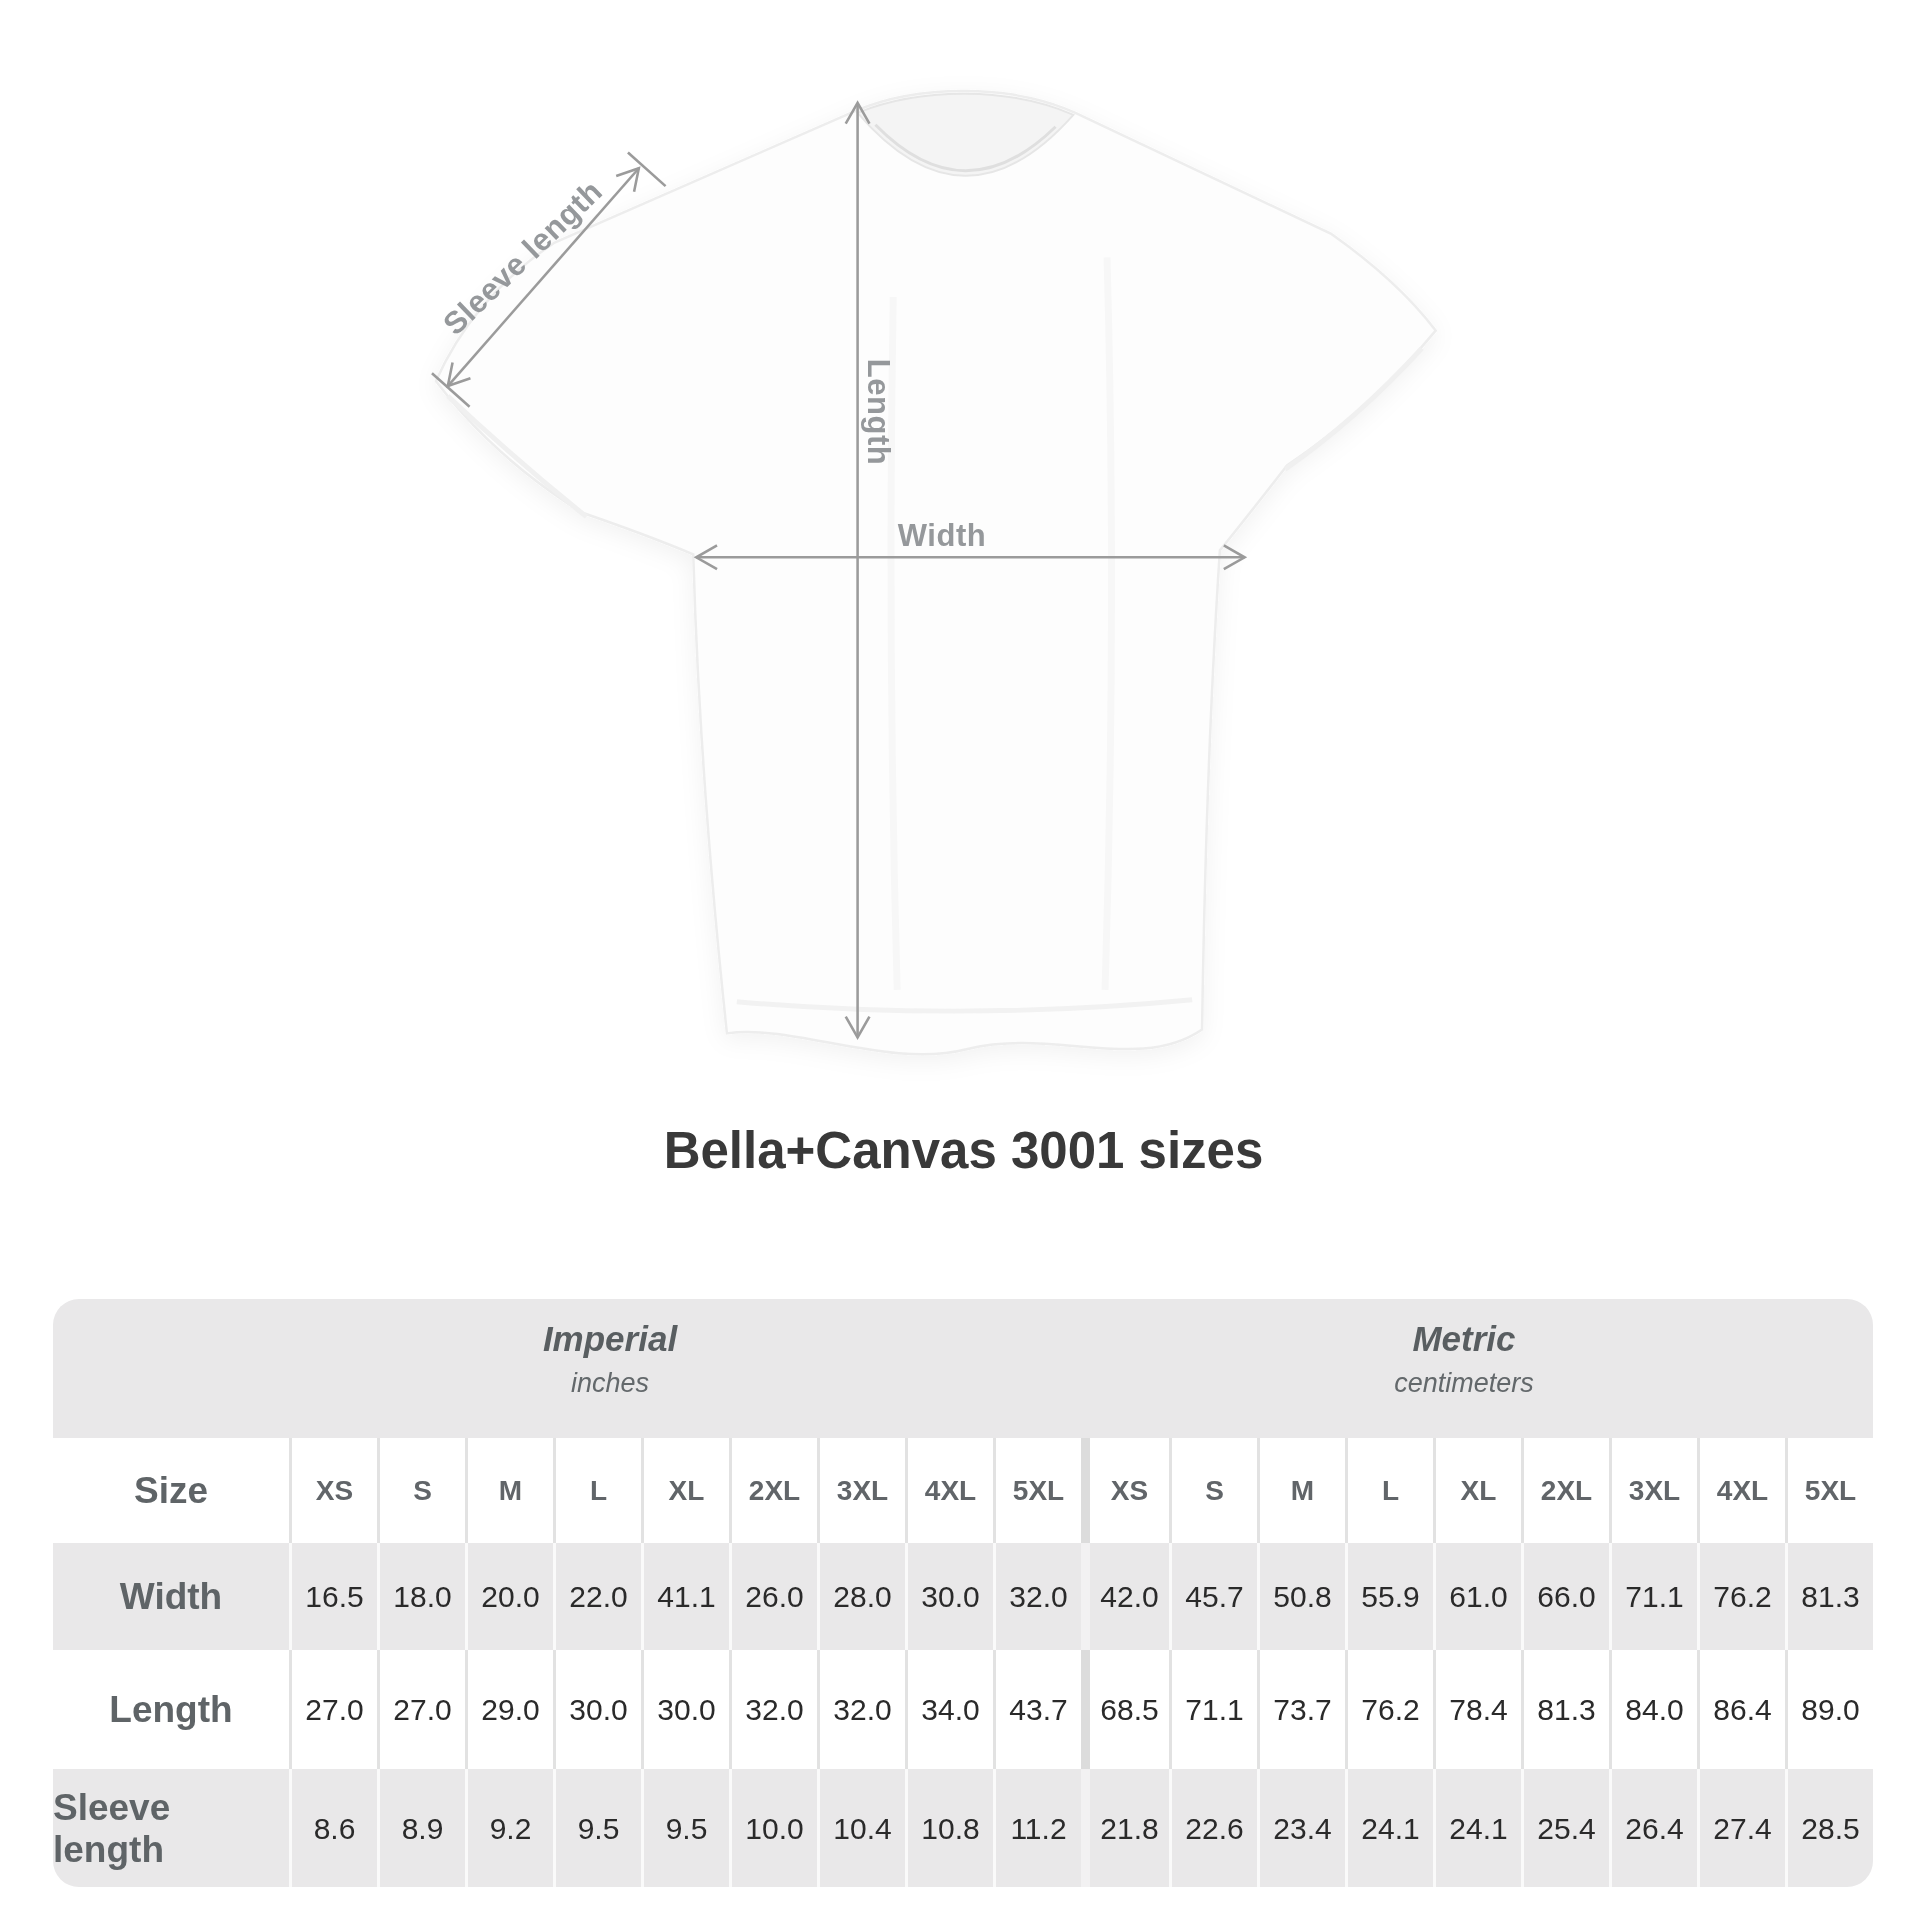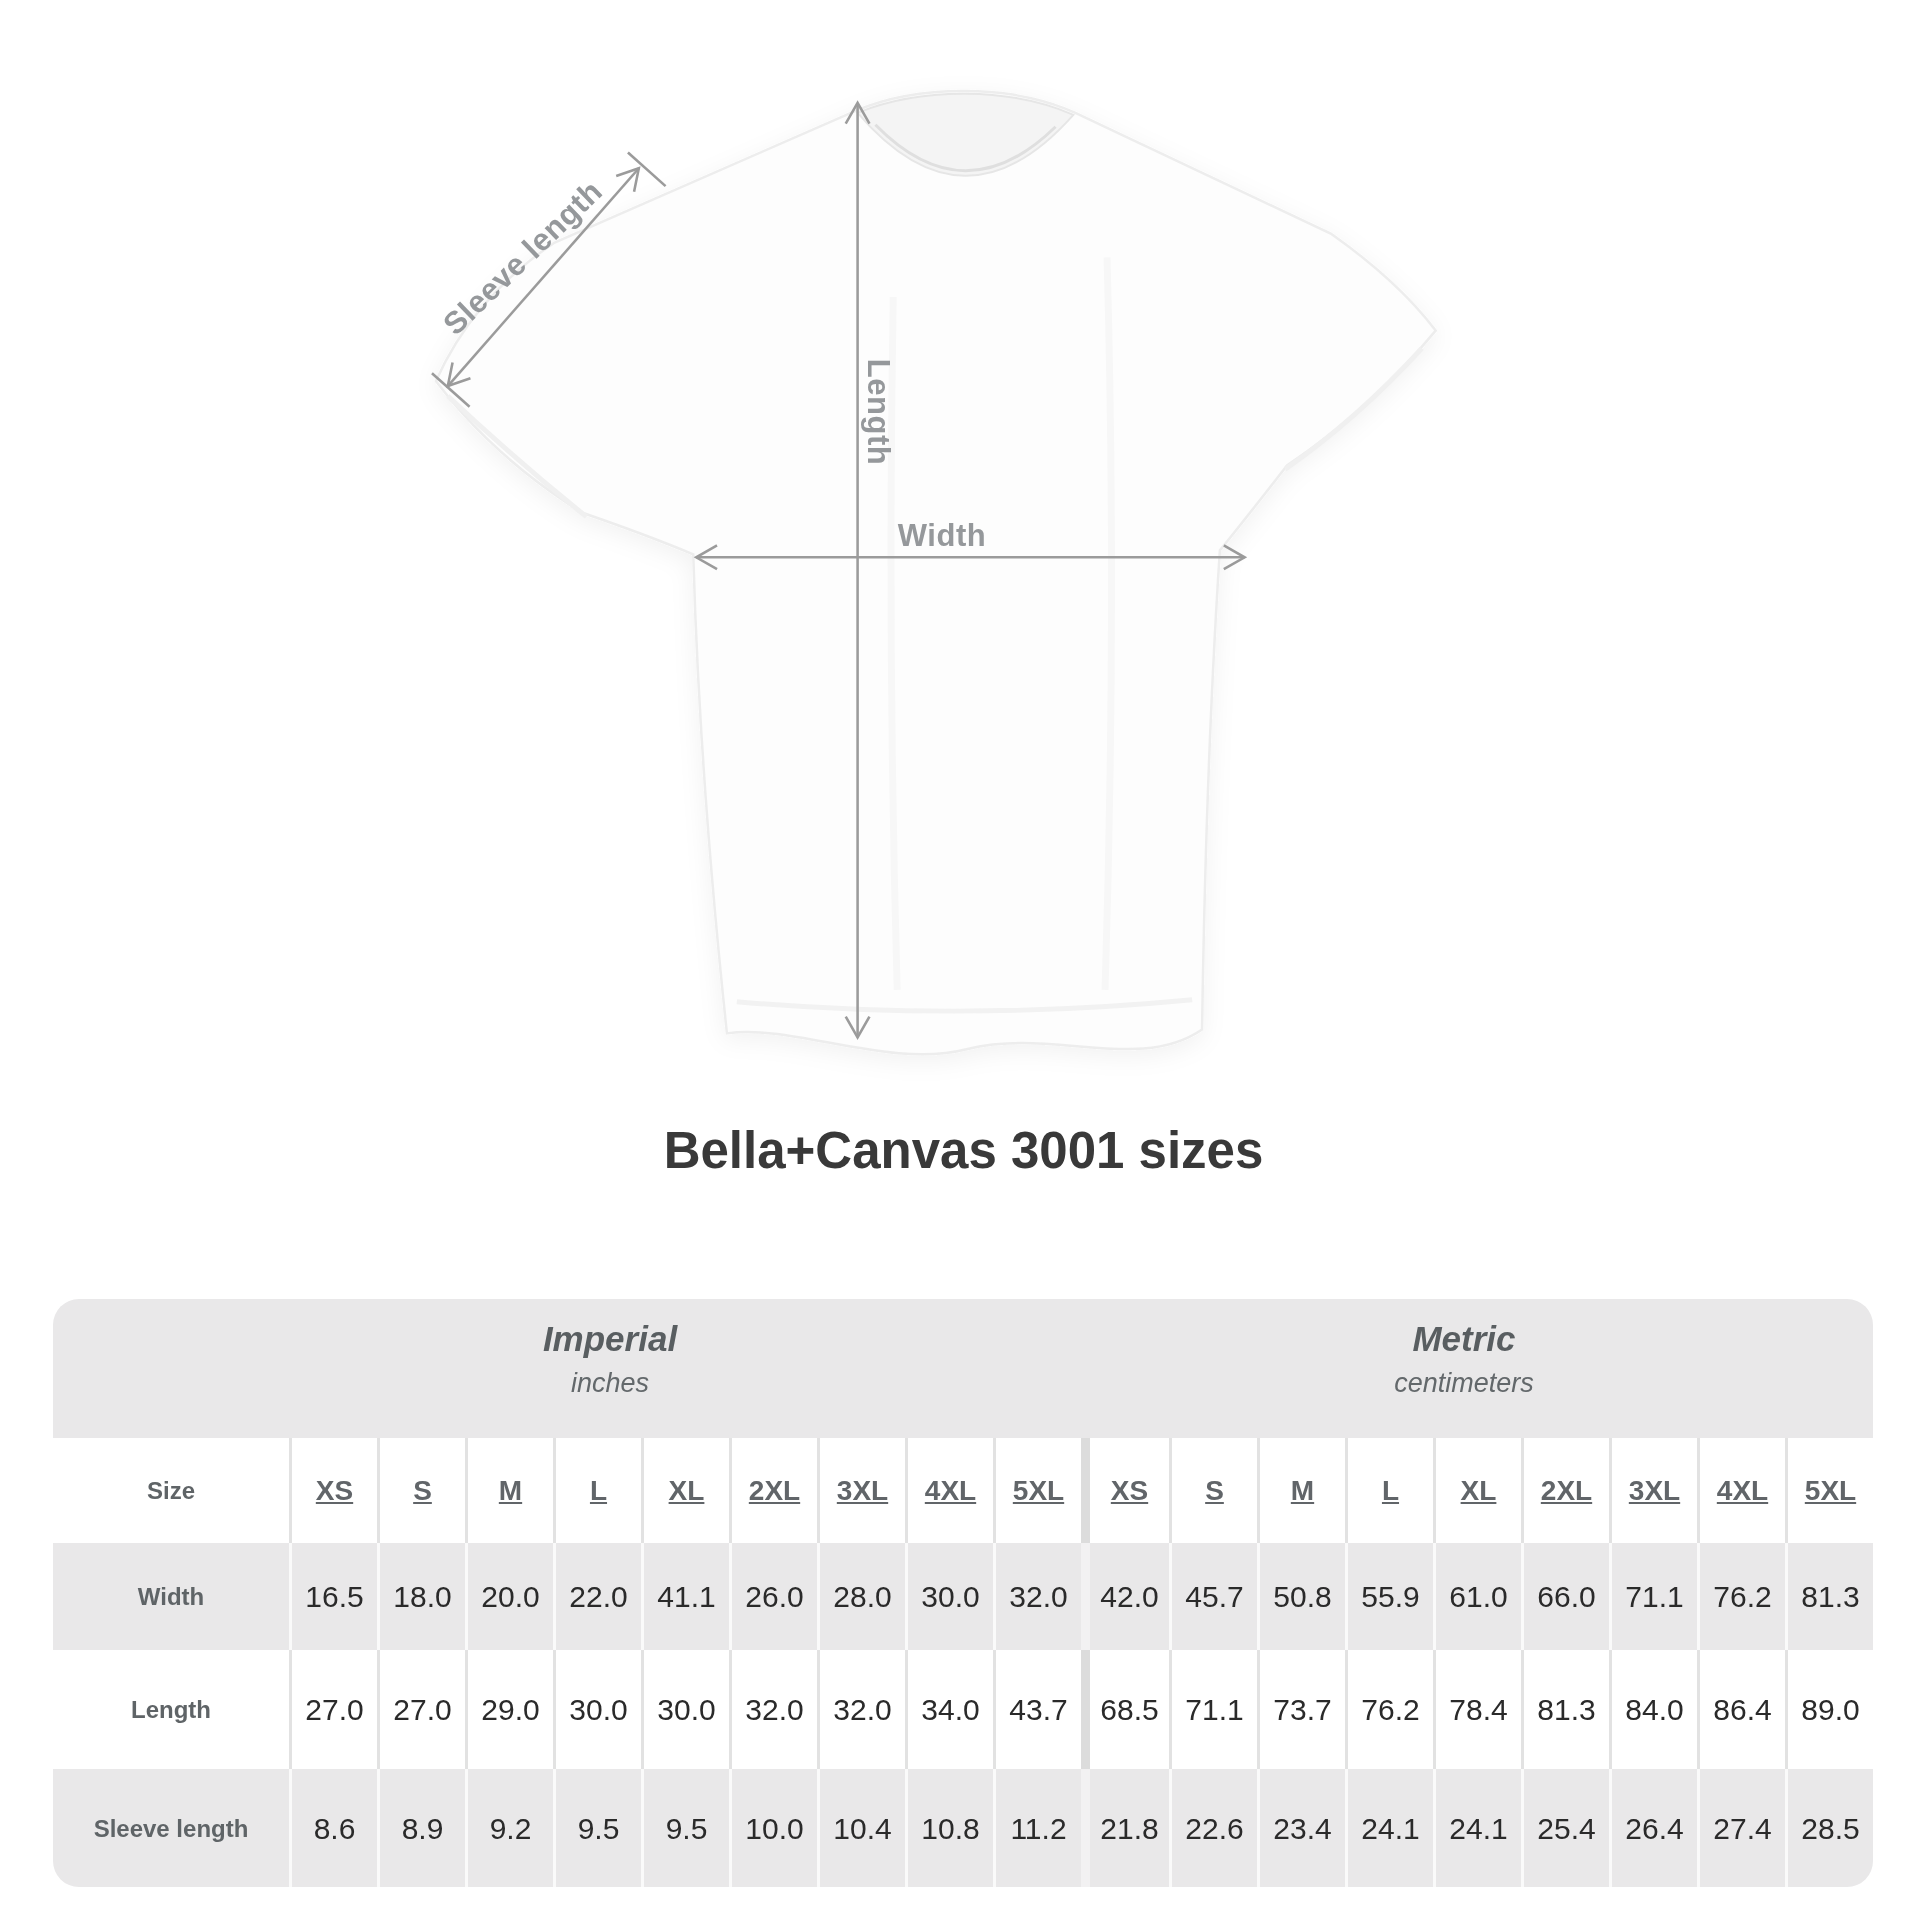--- a/index.html
+++ b/index.html
@@ -54,22 +54,22 @@
     font-size:30px;color:var(--value-dark);
   }
   .cell:first-child{border-left:none;}
   .size-row .cell{border-left-color:#e2e2e2;}
   #row-1 .cell{border-left-color:#e2e2e2;}
   .row-stripe .cell{border-left-color:#fafafa;}
   .metric-first{border-left-width:9px;}
   .size-row .metric-first,#row-1 .metric-first{border-left-color:#dcdcdc;}
   .row-stripe .metric-first{border-left-color:#f2f1f2;}
 
-  .label-cell{font-weight:bold;color:var(--label-gray);font-size:24px;}
-  .size-head{font-weight:bold;color:#616569;font-size:28px;text-decoration:underline;}
+  .label-cell{font-weight:bold;color:var(--label-gray);font-size:37px;}
+  .size-head{font-weight:bold;color:#616569;font-size:28px;}
   .value{font-weight:normal;}
 </style>
 </head>
 <body>
 
 <div class="shirt-area">
   <svg width="1927" height="1168" viewBox="0 0 1946 1180">
     <defs>
       <marker id="dimArrow" markerWidth="34" markerHeight="34" viewBox="0 0 34 34" refX="28" refY="17" orient="auto-start-reverse" markerUnits="userSpaceOnUse">
         <path d="M7 5 L28 17 L7 29" fill="none" stroke="#9b9b9b" stroke-width="2.6"></path>

